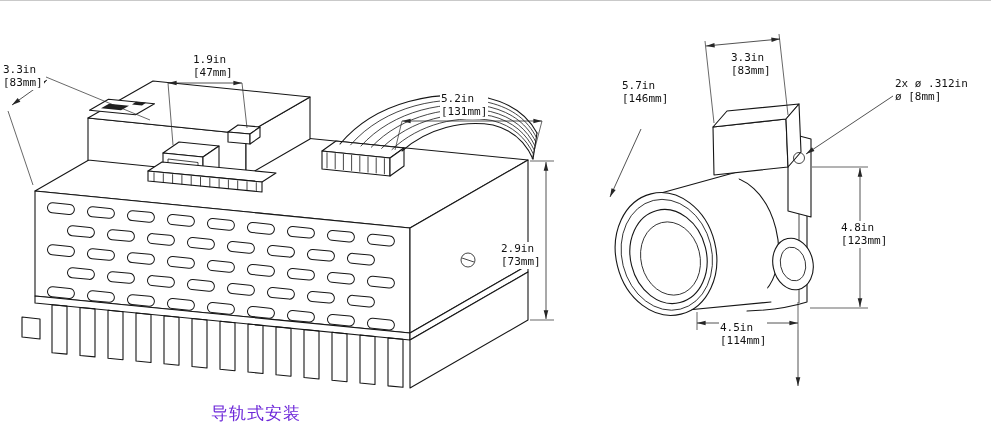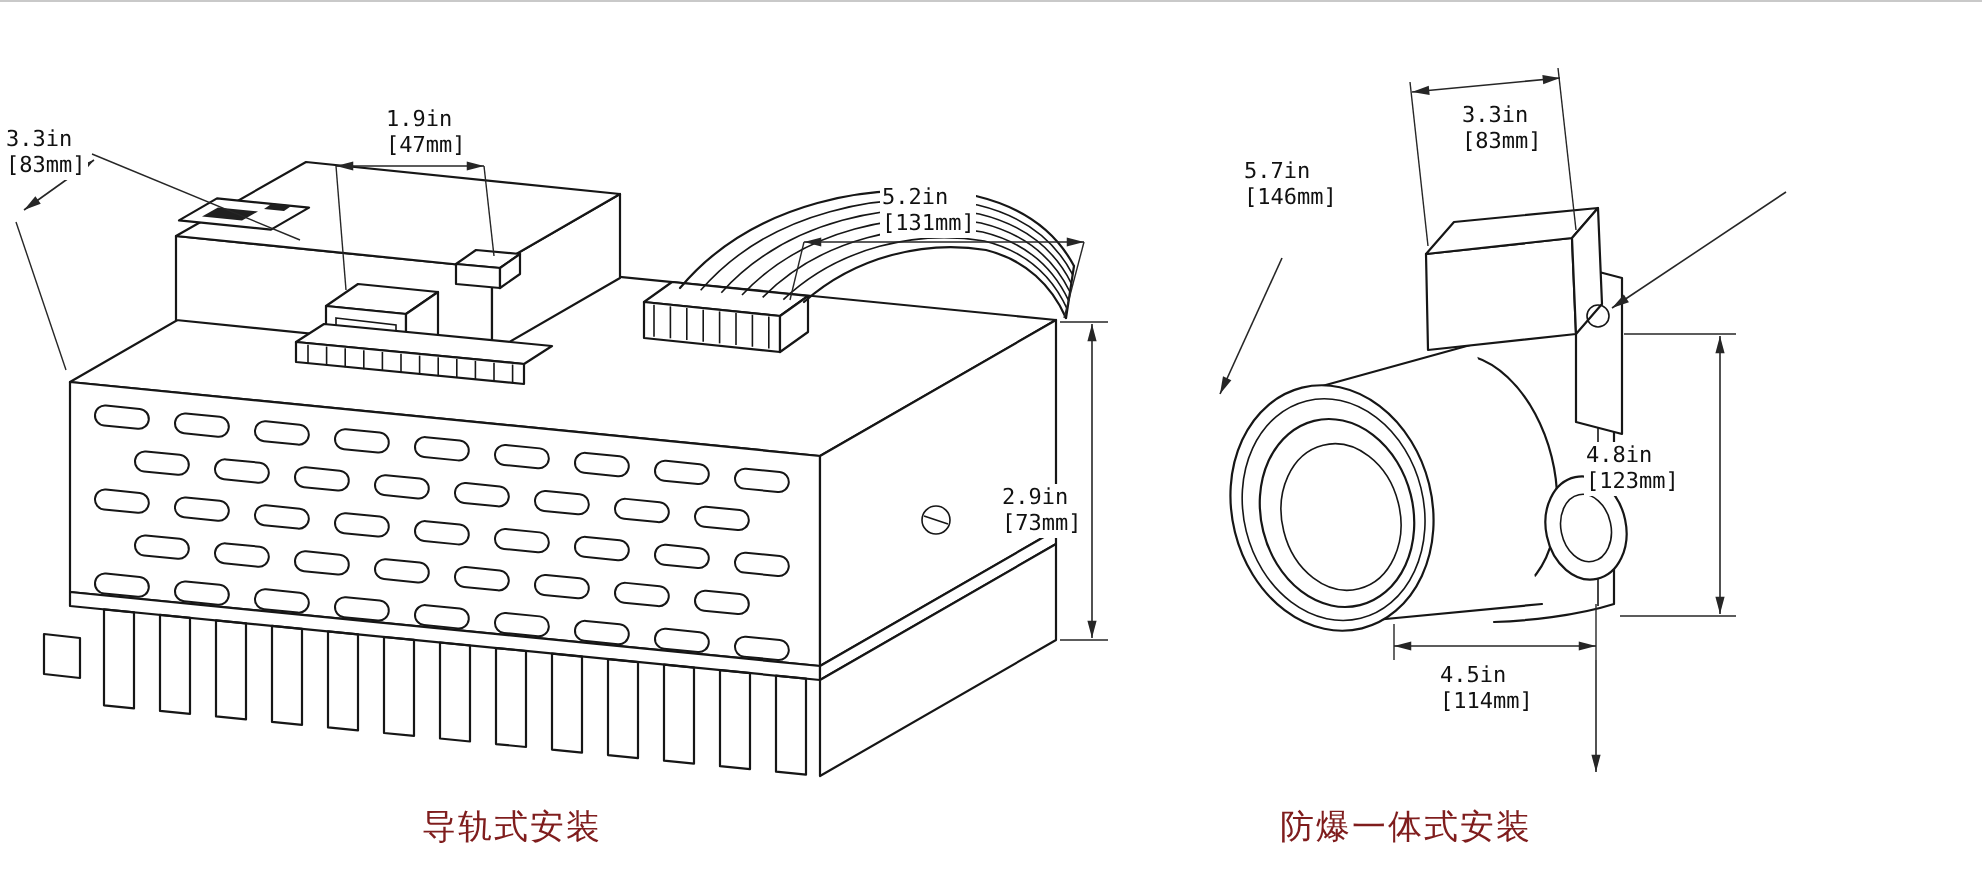--- a/index.html
+++ b/index.html
@@ -16,21 +16,21 @@
   .dark{fill:#1f1f1f;stroke:none;}
   .slot{fill:#ffffff;stroke:#161616;stroke-width:1;}
   .ext{fill:none;stroke:#262626;stroke-width:.7;}
   .dimline{fill:none;stroke:#262626;stroke-width:.8;marker-start:url(#arrow);marker-end:url(#arrow);}
   .leader{fill:none;stroke:#262626;stroke-width:.8;marker-end:url(#arrow);}
   .dim{
     position:absolute;font-family:"DejaVu Sans Mono", monospace;font-size:11px;line-height:1.22;
     color:#111;background:#fff;padding:0 1px;white-space:nowrap;
   }
   .caption{
-    position:absolute;transform:translateX(-50%);font-size:17px;color:#7f1d1d;letter-spacing:1px;white-space:nowrap;
+    position:absolute;transform:translateX(-50%);font-size:17px;color:#6d28d9;letter-spacing:1px;white-space:nowrap;
   }
 </style>
 </head>
 <body>
 
 <div class="sheet">
 
   <svg width="991" height="439" viewBox="0 0 991 439">
     <defs>
       <marker id="arrow" viewBox="0 0 10 6" refX="9.5" refY="3" markerWidth="12" markerHeight="7.2" orient="auto-start-reverse">
@@ -279,24 +279,27 @@
   </div>
 
   <div class="dim" style="left:621px;top:78px">
     <div>5.7in</div>
     <div>[146mm]</div>
   </div>
   <div class="dim" style="left:730px;top:50px">
     <div>3.3in</div>
     <div>[83mm]</div>
   </div>
-  <div class="dim" style="left:792px;top:220px">
+  <div class="dim" style="left:894px;top:76px">
+    <div>2x ø .312in</div>
+    <div>ø [8mm]</div>
+  </div>
+  <div class="dim" style="left:840px;top:220px">
     <div>4.8in</div>
     <div>[123mm]</div>
   </div>
-  <div class="dim" style="left:719px;top:330px">
+  <div class="dim" style="left:719px;top:320px">
     <div>4.5in</div>
     <div>[114mm]</div>
   </div>
 
   <div class="caption" style="left:256px;top:401px">导轨式安装</div>
-  <div class="caption" style="left:703px;top:401px">防爆一体式安装</div>
 </div>
 
 </body></html>

